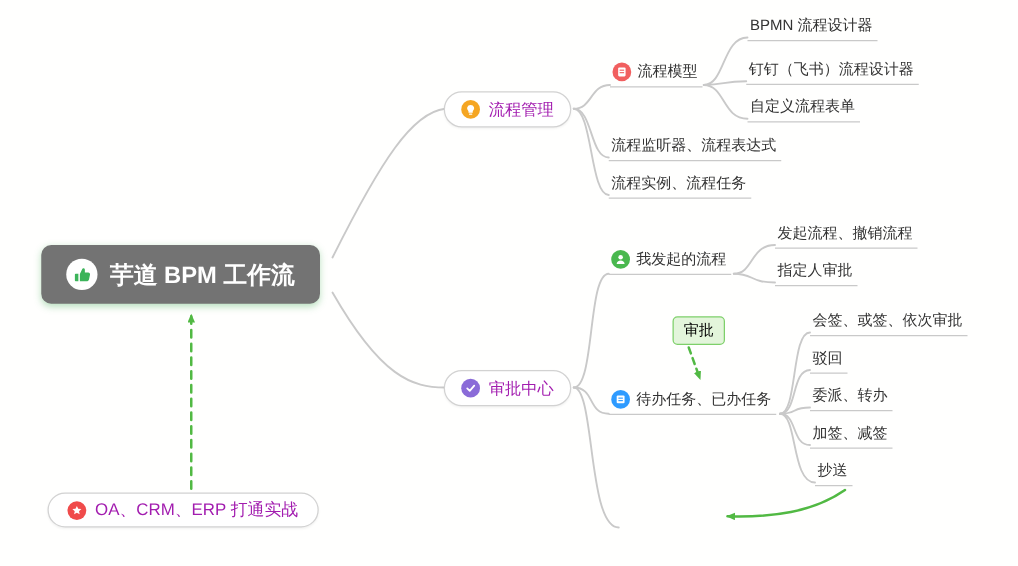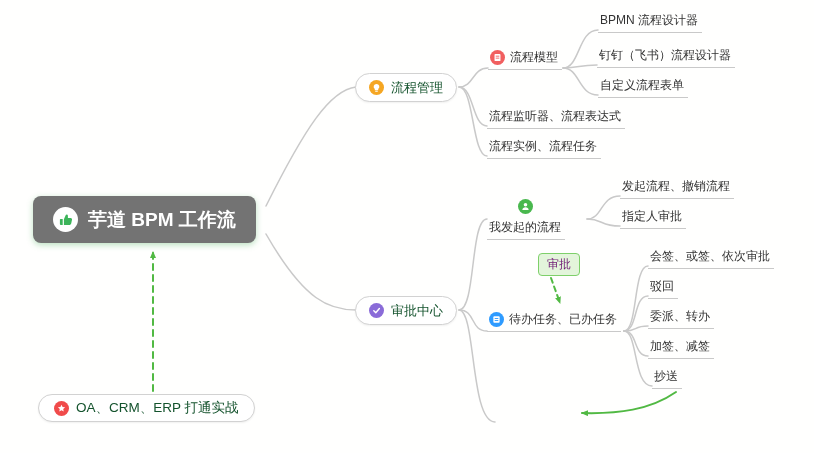--- a/index.html
+++ b/index.html
@@ -28,21 +28,21 @@
     padding:0 20px; gap:10px;
     color:#fff; font-size:19px; font-weight:bold;
     box-shadow:0 2px 6px rgba(60,170,80,.35);
   }
   .pill {
     height:29px;
     background:#fff;
     border:1px solid #d2d2d2;
     border-radius:15px;
     padding:0 13px; gap:7px;
-    font-size:13px; color:#14532d;
+    font-size:13px; color:#a21caf;
     box-shadow:0 1px 2px rgba(0,0,0,.06);
   }
   .pill.big { height:28px; border-radius:16px; font-size:13.5px; padding:0 15px; }
 
   .leaf {
     position:absolute;
     display:flex; align-items:center; gap:5px;
     font-size:12px; color:#333;
     padding:1px 4px 3px 2px;
     border-bottom:1.5px solid #c9c9c9;
@@ -54,21 +54,21 @@
     display:inline-flex; align-items:center; justify-content:center;
     flex:0 0 auto;
   }
   .root .icon-circle { width:25px; height:25px; background:#fff; }
 
   .badge {
     position:absolute;
     left:538px; top:253px;
     background:#e3f5db;
     border:1px solid #7ed06a;
-    color:#701a75;
+    color:#000000;
     font-size:12px;
     padding:2px 8px;
     border-radius:4px;
   }
 </style>
 </head>
 <body>
 
 <div class="canvas">
 
@@ -153,21 +153,21 @@
     <span>流程模型</span>
   </div>
 
   <div class="leaf" style="left:598px;top:11px;">BPMN 流程设计器</div>
   <div class="leaf" style="left:597px;top:46px;">钉钉（飞书）流程设计器</div>
   <div class="leaf" style="left:598px;top:76px;">自定义流程表单</div>
 
   <div class="leaf" style="left:487px;top:107px;">流程监听器、流程表达式</div>
   <div class="leaf" style="left:487px;top:137px;">流程实例、流程任务</div>
 
-  <div class="leaf" style="left:487px;top:198px;flex-direction:column;">
+  <div class="leaf" style="left:487px;top:198px;">
     <span class="icon-circle" style="background:#49b84e">
       <svg width="9" height="9" viewBox="0 0 10 10">
           <circle cx="5" cy="3" r="2" fill="#fff"></circle>
           <path d="M1.5 9c0-2 1.6-3.1 3.5-3.1S8.5 7 8.5 9z" fill="#fff"></path>
         </svg>
     </span>
     <span>我发起的流程</span>
   </div>
 
   <div class="leaf" style="left:620px;top:177px;">发起流程、撤销流程</div>

